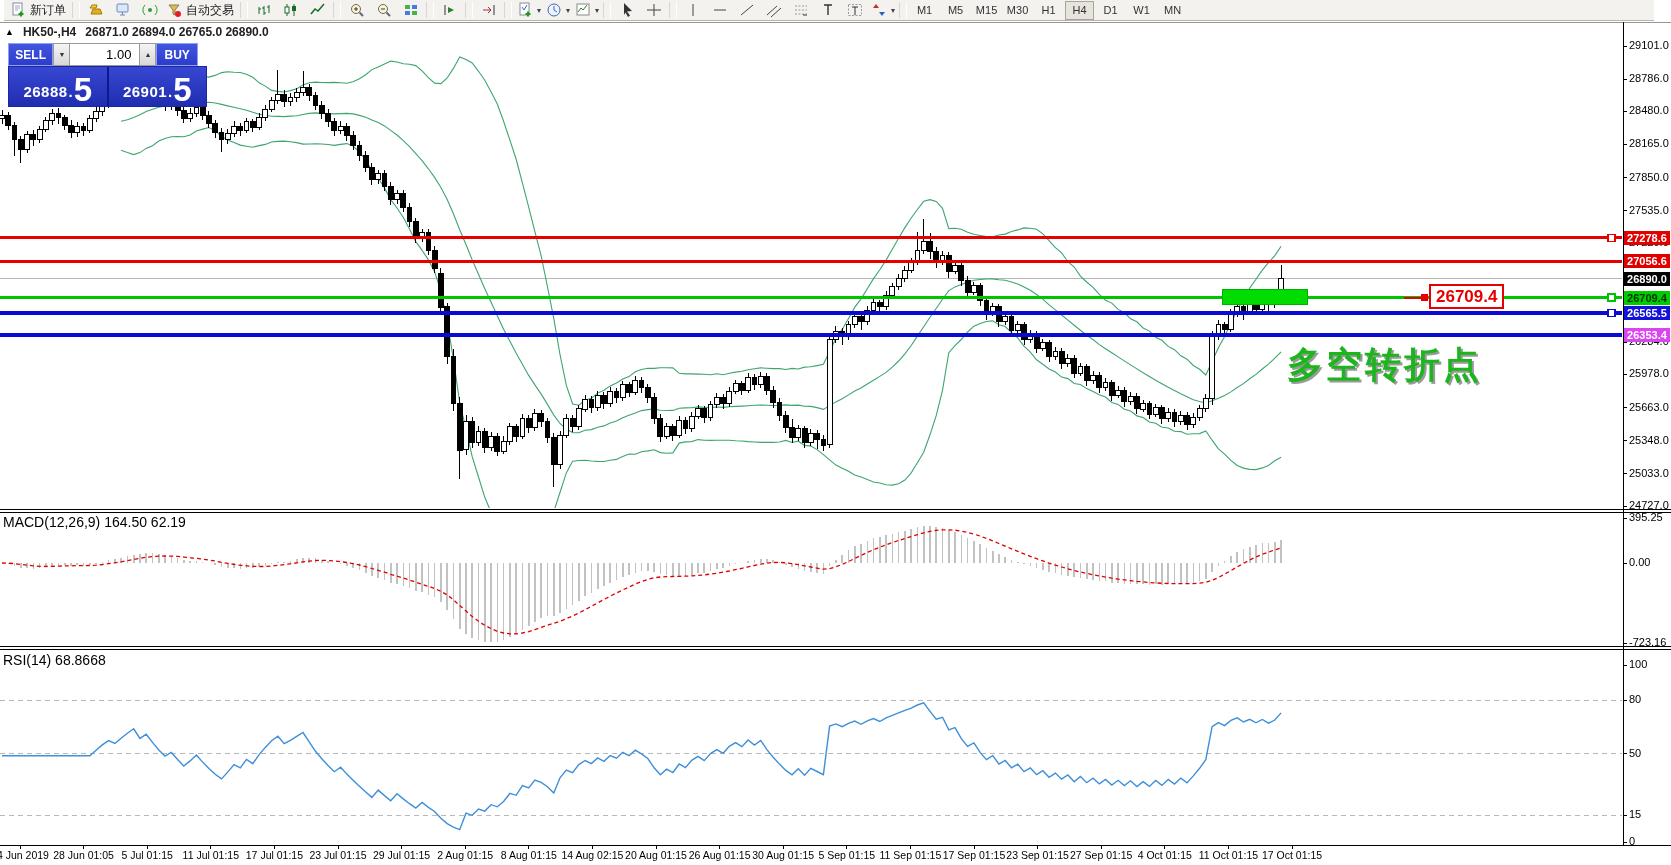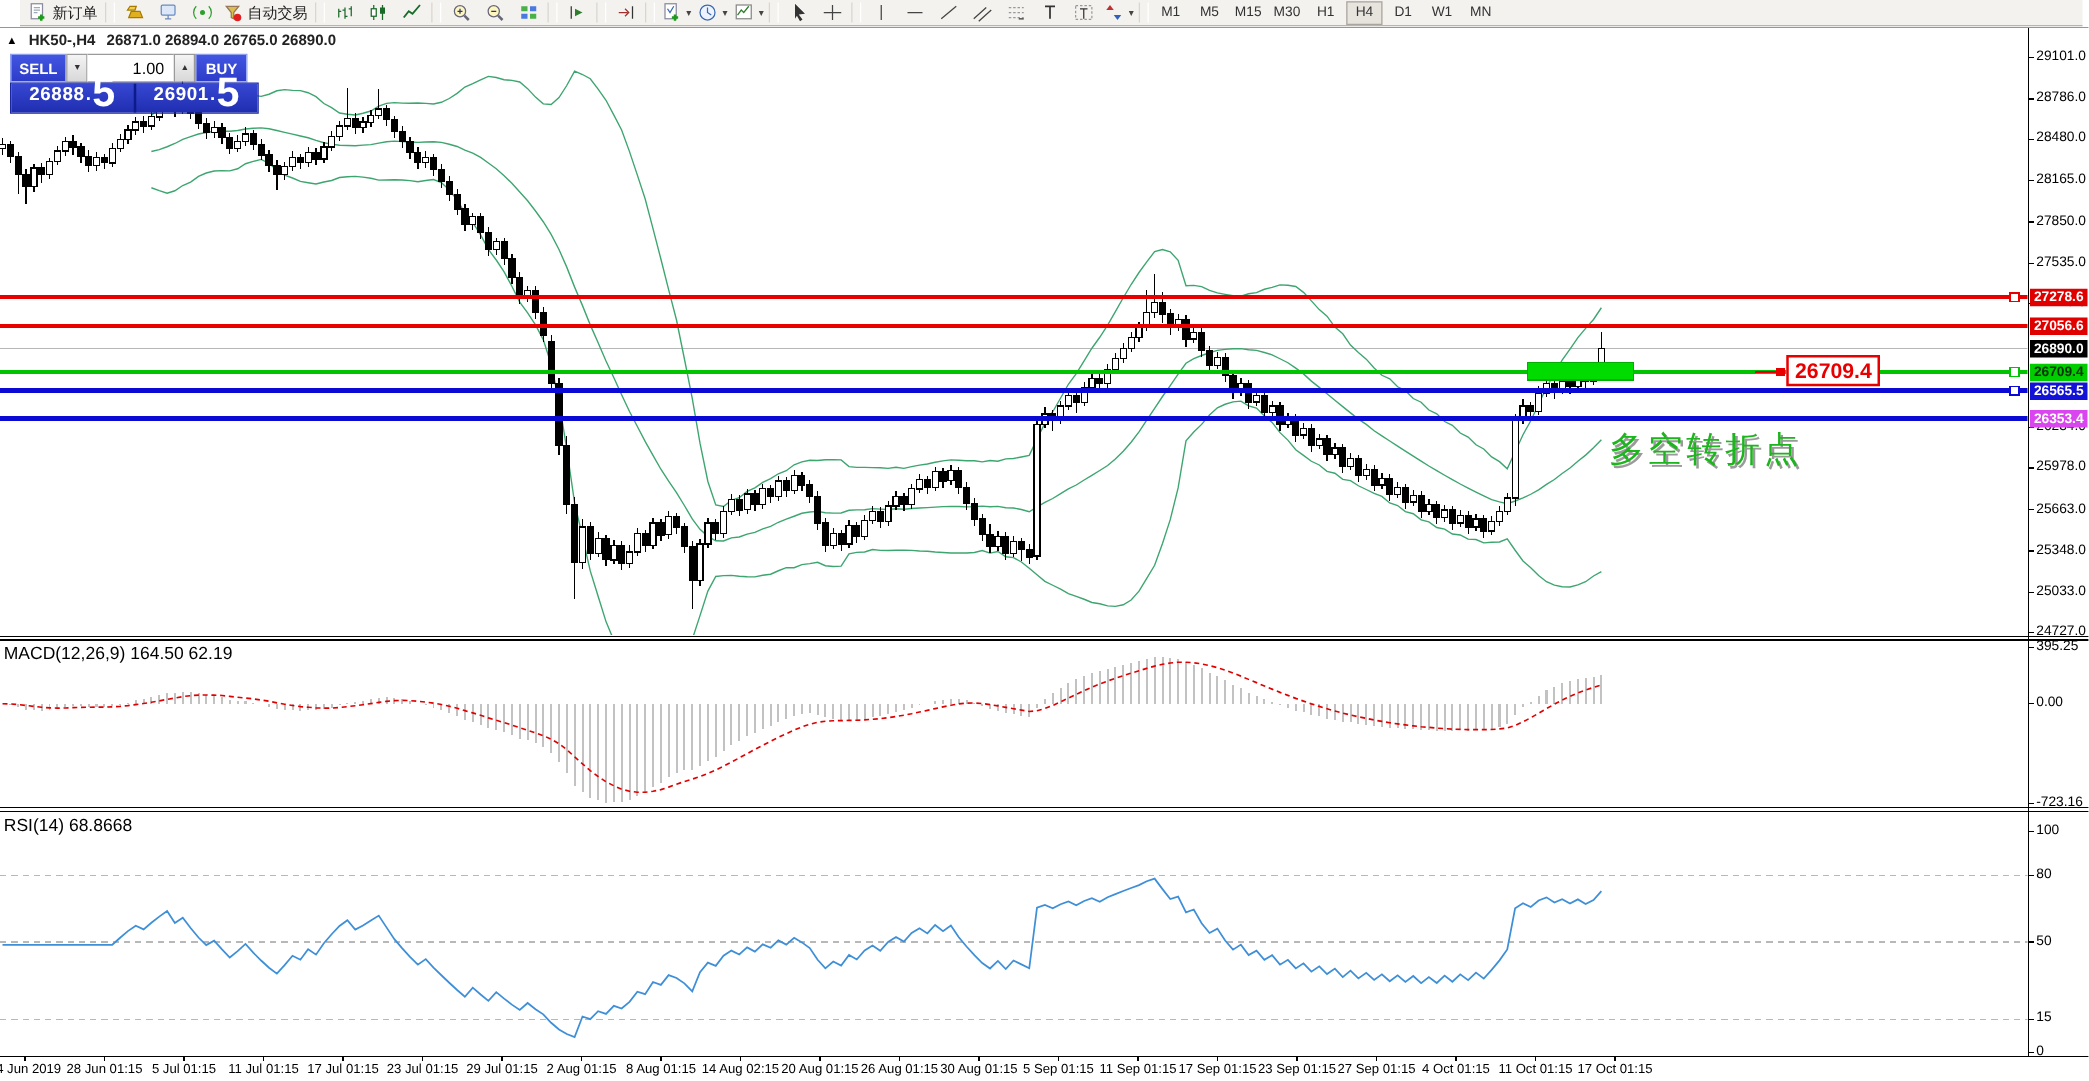--- a/index.html
+++ b/index.html
@@ -1,19 +1,19 @@
 <!DOCTYPE html>
 <html><head>
 <meta charset="utf-8">
 <style>
   html,body{margin:0;padding:0;background:#fff;}
   .app{position:relative;width:1671px;height:865px;background:#fff;overflow:hidden;
        font-family:"Liberation Sans",sans-serif;-webkit-font-smoothing:none;}
   
-  #toolbar{position:absolute;left:16px;top:0;width:1650px;height:21px;background:#f4f2ef;
+  #toolbar{position:absolute;left:4px;top:0;width:1650px;height:21px;background:#f4f2ef;
            border-bottom:1px solid #b9b5ae;display:flex;align-items:center;padding-left:3px;box-sizing:border-box;z-index:30;}
   .titem{height:19px;min-width:23px;display:flex;align-items:center;justify-content:center;
          font-size:12px;color:#222;background:transparent;border:none;padding:0 2px;gap:2px;cursor:default;}
   .titem svg{display:block;}
   .titem .tlabel{padding:0 2px 0 1px;}
   .titem .dd{font-size:8px;color:#444;margin-left:1px;}
   .tsep{width:6px;height:16px;border-left:1px solid #d9d5cf;border-right:1px solid #ffffff;margin:0 2px;}
   .tf{min-width:27px;height:17px;display:flex;align-items:center;justify-content:center;
       font-size:11px;color:#333;border:1px solid transparent;margin:0 1px;cursor:default;}
   .tf.active{background:#e7e3dd;border:1px solid #a9a49c;}
@@ -26,38 +26,38 @@
   #trade-panel{position:absolute;left:8px;top:43px;width:199px;height:64px;z-index:26;
                background:#2234bе;}
   #tp-top{position:absolute;left:0;top:0;width:190px;height:23px;display:flex;}
   .tp-btn{width:48px;height:23px;background:linear-gradient(#4256e2,#2c3cc8);border:1px solid #8fa0f0;
           color:#fff;font-size:12px;font-weight:700;display:flex;align-items:center;justify-content:center;box-sizing:border-box;}
   #vol-box{flex:1;height:23px;display:flex;box-sizing:border-box;}
   .vol-arrow{width:17px;height:23px;background:linear-gradient(#f4f4f4,#d8d8d8);border:1px solid #9a9a9a;
              font-size:7px;color:#333;display:flex;align-items:center;justify-content:center;box-sizing:border-box;}
   #vol-input{width:69px;height:23px;border:1px solid #9a9a9a;border-left:none;border-right:none;
              font-size:13px;text-align:right;padding:0 8px 0 0;box-sizing:border-box;font-family:"Liberation Sans",sans-serif;}
-  #tp-prices{position:absolute;left:0;top:23px;width:199px;height:25px;background:linear-gradient(#3747d2,#1f2eb0);
+  #tp-prices{position:absolute;left:0;top:23px;width:199px;height:41px;background:linear-gradient(#3747d2,#1f2eb0);
              display:flex;border:1px solid #1a27a0;box-sizing:border-box;}
   .bigprice{flex:1;display:flex;align-items:flex-end;justify-content:center;color:#fff;font-weight:700;padding-bottom:3px;}
   .bp-main{font-size:15px;padding-bottom:3px;letter-spacing:.5px;}
   .bp-dot{font-size:15px;padding-bottom:3px;margin:0 1px;}
   .bp-big{font-size:33px;line-height:.8;}
   #tp-div{width:2px;background:#0d1a8a;}
   
   #chart-canvas{position:absolute;left:0;top:0;z-index:1;}
   #overlay{position:absolute;left:0;top:0;width:1671px;height:865px;z-index:10;pointer-events:none;}
   .ptick{position:absolute;left:1629px;font-size:11px;color:#000;white-space:nowrap;}
   .plabel{position:absolute;left:1624px;width:46px;height:14px;line-height:14px;font-size:11px;font-weight:700;
           text-align:center;white-space:nowrap;}
   .ttick{position:absolute;top:849px;font-size:10.5px;color:#000;white-space:nowrap;transform:translateX(-50%);}
   .indlabel{position:absolute;font-size:14px;color:#000;white-space:nowrap;}
   #float-label{position:absolute;left:1429px;top:284px;border:2px solid #e80000;color:#e80000;background:#fff;
                font-size:17px;font-weight:700;padding:0 5px;line-height:21px;z-index:12;}
-  #annotation{position:absolute;left:1287px;top:341px;font-size:28px;font-weight:400;color:#1db51d;
+  #annotation{position:absolute;left:1287px;top:341px;font-size:36px;font-weight:700;color:#1db51d;
               letter-spacing:3px;text-shadow:2px 2px 0 #9a9a9a;z-index:12;white-space:nowrap;}
 </style>
 </head>
 <body>
 
 <div class="app">
   <svg id="chart-canvas" width="1671" height="865">
       <defs>
         <clipPath id="cm">
           <rect x="0" y="23" width="1622" height="485"></rect>
@@ -1007,21 +1007,21 @@
       <div class="ptick" style="top: 498.985px;">24727.0</div>
       <div class="ptick" style="top: 511px;">395.25</div>
       <div class="ptick" style="top: 556px;">0.00</div>
       <div class="ptick" style="top: 636px;">-723.16</div>
       <div class="ptick" style="top: 658px;">100</div>
       <div class="ptick" style="top: 693.4px;">80</div>
       <div class="ptick" style="top: 746.5px;">50</div>
       <div class="ptick" style="top: 808.45px;">15</div>
       <div class="ptick" style="top: 835px;">0</div>
       <div class="ttick" style="left: 20px;">24 Jun 2019</div>
-      <div class="ttick" style="left: 83.6px;">28 Jun 01:15</div>
+      <div class="ttick" style="left: 83.6px;">28 Jun 01:05</div>
       <div class="ttick" style="left: 147.2px;">5 Jul 01:15</div>
       <div class="ttick" style="left: 210.8px;">11 Jul 01:15</div>
       <div class="ttick" style="left: 274.4px;">17 Jul 01:15</div>
       <div class="ttick" style="left: 338px;">23 Jul 01:15</div>
       <div class="ttick" style="left: 401.6px;">29 Jul 01:15</div>
       <div class="ttick" style="left: 465.2px;">2 Aug 01:15</div>
       <div class="ttick" style="left: 528.8px;">8 Aug 01:15</div>
       <div class="ttick" style="left: 592.4px;">14 Aug 02:15</div>
       <div class="ttick" style="left: 656px;">20 Aug 01:15</div>
       <div class="ttick" style="left: 719.6px;">26 Aug 01:15</div>

